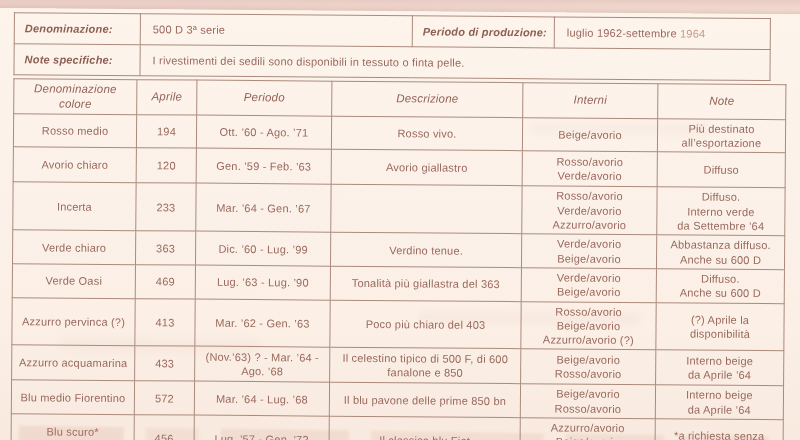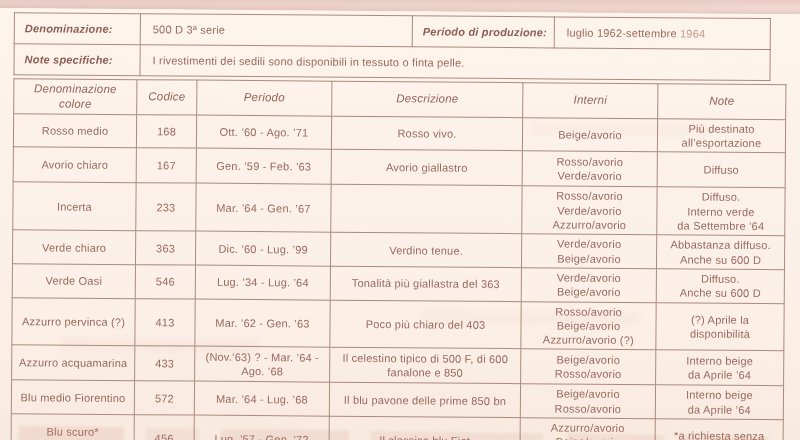--- a/index.html
+++ b/index.html
@@ -94,40 +94,40 @@
         <col style="width:123px">
         <col style="width:60px">
         <col style="width:135px">
         <col style="width:191px">
         <col style="width:135px">
         <col style="width:128px">
       </colgroup>
     <thead>
       <tr>
         <th>Denominazione colore</th>
-        <th>Codice</th>
+        <th>Aprile</th>
         <th>Periodo</th>
         <th>Descrizione</th>
         <th>Interni</th>
         <th>Note</th>
       </tr>
     </thead>
     <tbody>
       <tr>
         <td>Rosso medio</td>
-        <td>168</td>
+        <td>194</td>
         <td>Ott. ’60 - Ago. ’71</td>
         <td>Rosso vivo.</td>
         <td>Beige/avorio</td>
         <td>Più destinato
 all’esportazione</td>
       </tr>
       <tr>
         <td>Avorio chiaro</td>
-        <td>167</td>
+        <td>120</td>
         <td>Gen. ’59 - Feb. ’63</td>
         <td>Avorio giallastro</td>
         <td>Rosso/avorio
 Verde/avorio</td>
         <td>Diffuso</td>
       </tr>
       <tr>
         <td>Incerta</td>
         <td>233</td>
         <td>Mar. ’64 - Gen. ’67</td>
@@ -144,22 +144,22 @@
         <td>363</td>
         <td>Dic. ’60 - Lug. ’99</td>
         <td>Verdino tenue.</td>
         <td>Verde/avorio
 Beige/avorio</td>
         <td>Abbastanza diffuso.
 Anche su 600 D</td>
       </tr>
       <tr>
         <td>Verde Oasi</td>
-        <td>546</td>
-        <td>Lug. ’34 - Lug. ’64</td>
+        <td>469</td>
+        <td>Lug. ’63 - Lug. ’90</td>
         <td>Tonalità più giallastra del 363</td>
         <td>Verde/avorio
 Beige/avorio</td>
         <td>Diffuso.
 Anche su 600 D</td>
       </tr>
       <tr>
         <td>Azzurro pervinca (?)</td>
         <td>413</td>
         <td>Mar. ’62 - Gen. ’63</td>

